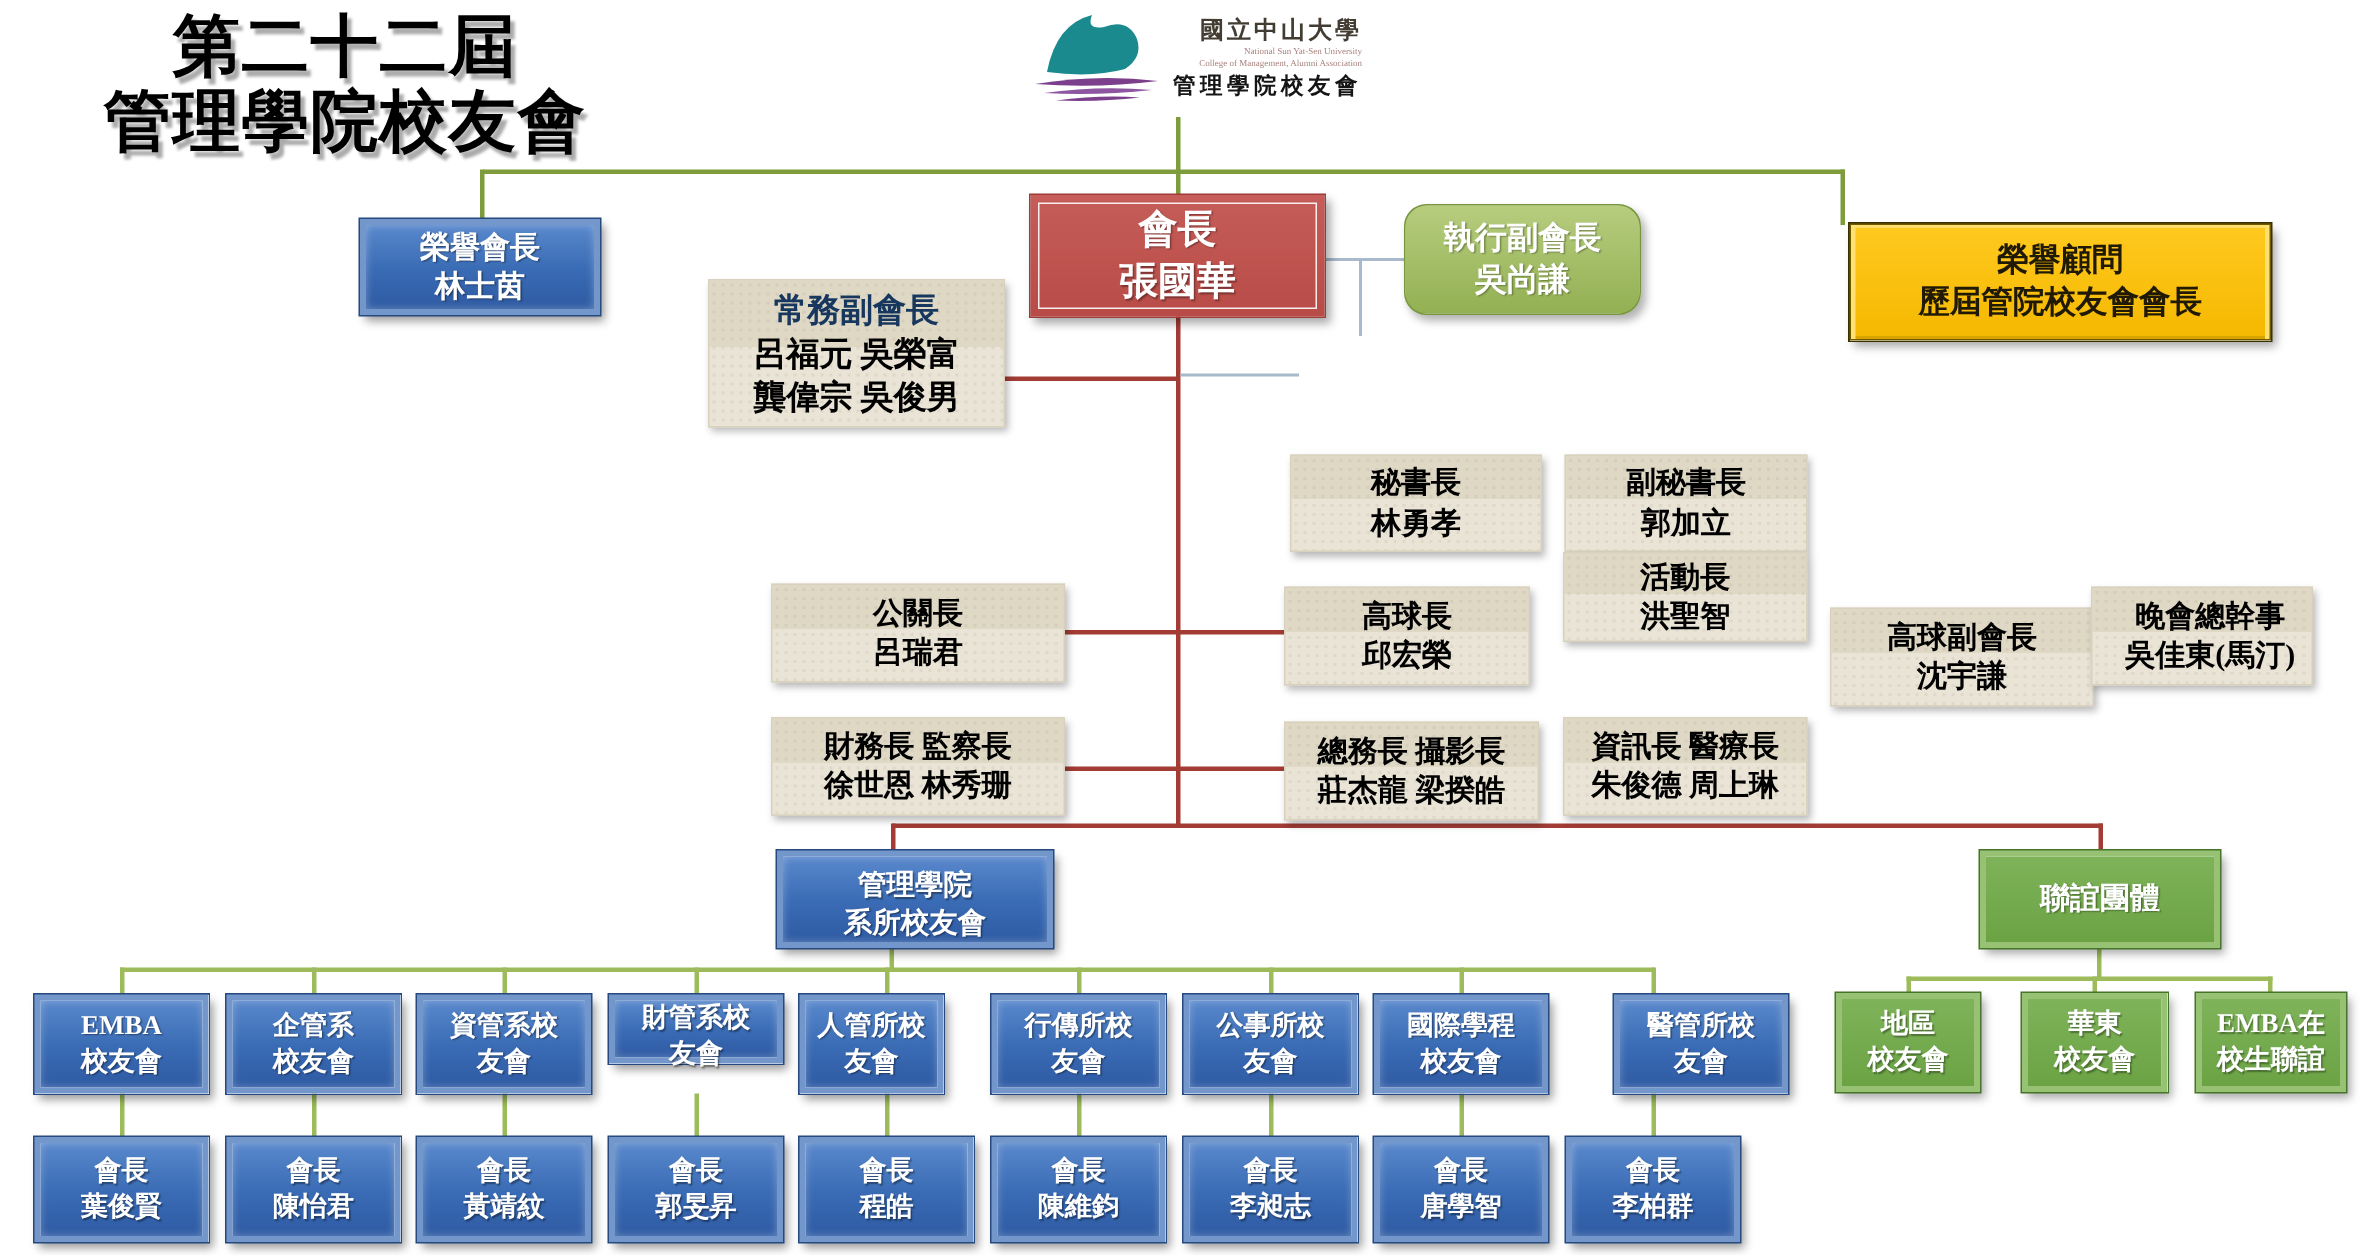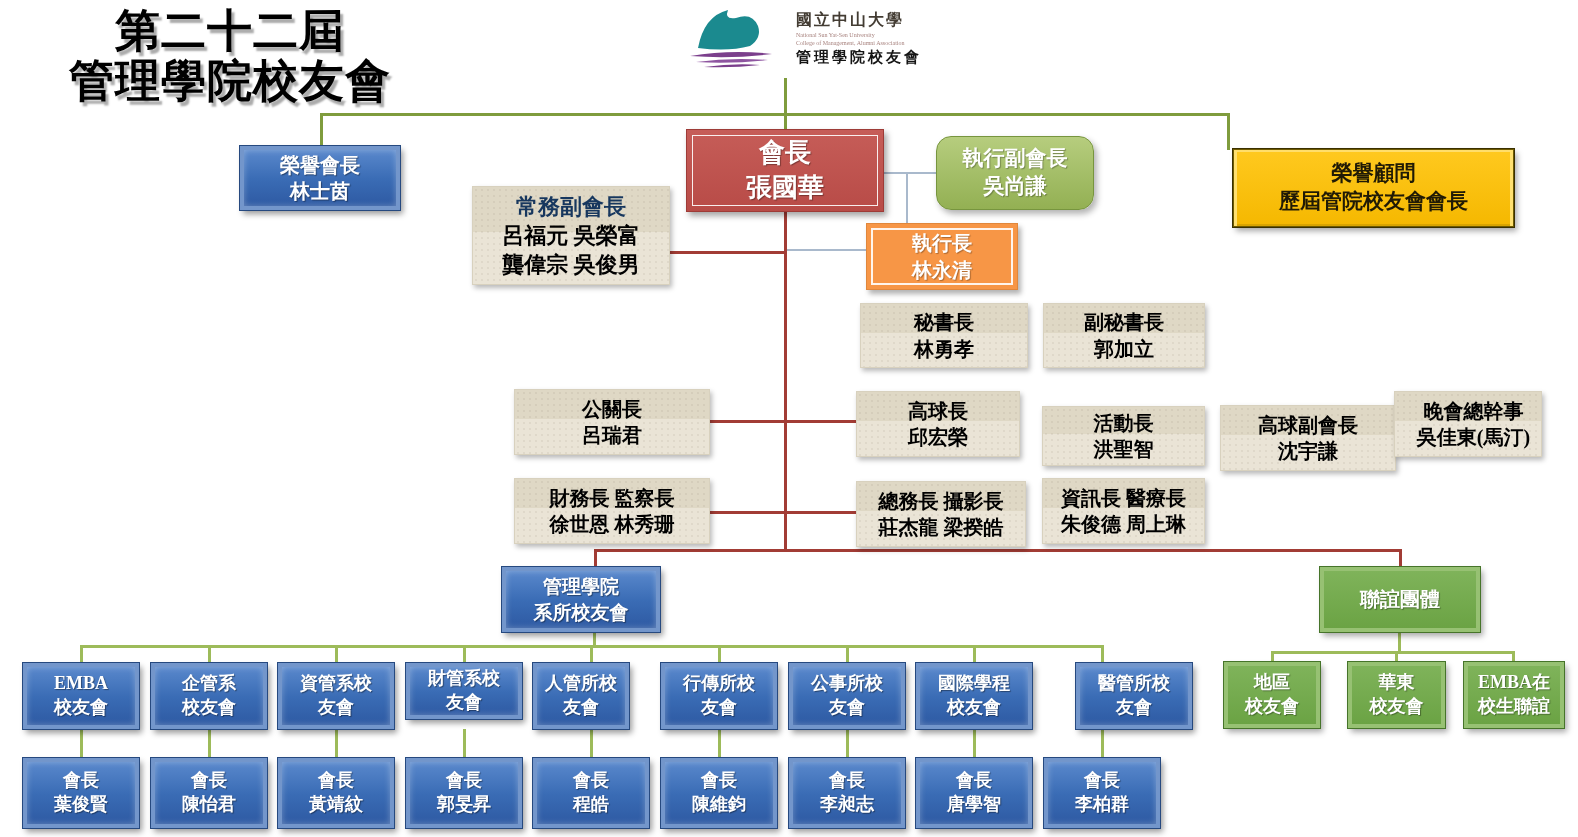--- a/index.html
+++ b/index.html
@@ -39,21 +39,21 @@
         background-size:6px 6px,100% 100%;
         border:1px solid #D8D1BE;color:#000;box-shadow:2px 3px 5px rgba(0,0,0,.28);}
   .wframe::before{content:"";position:absolute;inset:5px;border:1.5px solid rgba(255,255,255,.9);pointer-events:none;}
   .orange.wframe::before{inset:4px;border-width:2px;}
   .navy{color:#17375E;}
   #main-title{position:absolute;left:30px;top:6px;width:400px;text-align:center;z-index:3;
         font-family:"Liberation Sans","DejaVu Sans",sans-serif;font-weight:900;color:#000;
         font-size:45px;line-height:50px;letter-spacing:1px;
         text-shadow:3px 4px 2px #ABABAB;}
   #logo{position:absolute;left:688px;top:2px;display:flex;align-items:center;z-index:3;}
-  #logo .ltext{margin-left:20px;text-align:left;}
+  #logo .ltext{margin-left:6px;text-align:right;}
   .l-zh1{font-size:16px;font-weight:700;color:#433C33;letter-spacing:2px;}
   .l-en{font-size:6px;color:#A8837F;line-height:8px;}
   .l-zh2{font-size:15px;font-weight:700;color:#151515;letter-spacing:3px;margin-top:1px;}
   .t20{font-size:20px;}.t21{font-size:21px;}.t22{font-size:22px;}.t26{font-size:26px;}
   .t19{font-size:19px;}.t18{font-size:18px;}
 </style>
 </head>
 <body>
 
 <div id="stage">
@@ -140,24 +140,20 @@
     <div>榮譽顧問</div>
     <div>歷屆管院校友會會長</div>
   </div>
 
   <div class="box beige t22" style="left:472px;top:186px;width:198px;height:99px;">
     <div class="navy">常務副會長</div>
     <div>呂福元 吳榮富</div>
     <div>龔偉宗 吳俊男</div>
   </div>
 
-  <div class="box orange wframe t20" style="left:866px;top:223px;width:152px;height:67px;">
-    <div>執行長</div>
-    <div>林永清</div>
-  </div>
 
 
   <div class="box beige t20" style="left:860px;top:303px;width:168px;height:65px;">
     <div>秘書長</div>
     <div>林勇孝</div>
   </div>
 
   <div class="box beige t20" style="left:1043px;top:303px;width:162px;height:65px;">
     <div>副秘書長</div>
     <div>郭加立</div>
@@ -166,21 +162,21 @@
   <div class="box beige t20" style="left:514px;top:389px;width:196px;height:66px;">
     <div>公關長</div>
     <div>呂瑞君</div>
   </div>
 
   <div class="box beige t20" style="left:856px;top:391px;width:164px;height:66px;">
     <div>高球長</div>
     <div>邱宏榮</div>
   </div>
 
-  <div class="box beige t20" style="left:1042px;top:406px;width:163px;height:60px;text-align:right;">
+  <div class="box beige t20" style="left:1042px;top:368px;width:163px;height:60px;text-align:right;">
     <div>活動長</div>
     <div>洪聖智</div>
   </div>
 
   <div class="box beige t20" style="left:1220px;top:405px;width:176px;height:66px;">
     <div>高球副會長</div>
     <div>沈宇謙</div>
   </div>
 
   <div class="box beige t20" style="left:1394px;top:391px;width:148px;height:66px;padding-left:11px;">
@@ -196,42 +192,42 @@
   <div class="box beige t20" style="left:856px;top:481px;width:170px;height:66px;">
     <div>總務長 攝影長</div>
     <div>莊杰龍 梁揆皓</div>
   </div>
 
   <div class="box beige t20" style="left:1042px;top:478px;width:163px;height:66px;">
     <div>資訊長 醫療長</div>
     <div>朱俊德 周上琳</div>
   </div>
 
-  <div class="box blue t19" style="left:502px;top:567px;width:158px;height:65px;">
+  <div class="box blue t19" style="left:518px;top:567px;width:184px;height:65px;justify-content:flex-end;">
     <div>管理學院</div>
     <div>系所校友會</div>
   </div>
 
   <div class="box greenb t20" style="left:1320px;top:567px;width:160px;height:65px;">
     <div>聯誼團體</div>
   </div>
 
   <div class="box blue t18" style="left:23px;top:663px;width:116px;height:66px;">
     <div>EMBA</div>
     <div>校友會</div>
   </div>
   <div class="box blue t18" style="left:151px;top:663px;width:116px;height:66px;">
     <div>企管系</div>
     <div>校友會</div>
   </div>
   <div class="box blue t18" style="left:278px;top:663px;width:116px;height:66px;">
     <div>資管系校</div>
     <div>友會</div>
   </div>
-  <div class="box blue t18" style="left:406px;top:663px;width:116px;height:56px;">
+  <div class="box blue t18" style="left:406px;top:663px;width:116px;height:46px;justify-content:space-between;">
     <div>財管系校</div>
     <div>友會</div>
   </div>
   <div class="box blue t18" style="left:533px;top:663px;width:96px;height:66px;">
     <div>人管所校</div>
     <div>友會</div>
   </div>
   <div class="box blue t18" style="left:661px;top:663px;width:116px;height:66px;">
     <div>行傳所校</div>
     <div>友會</div>

